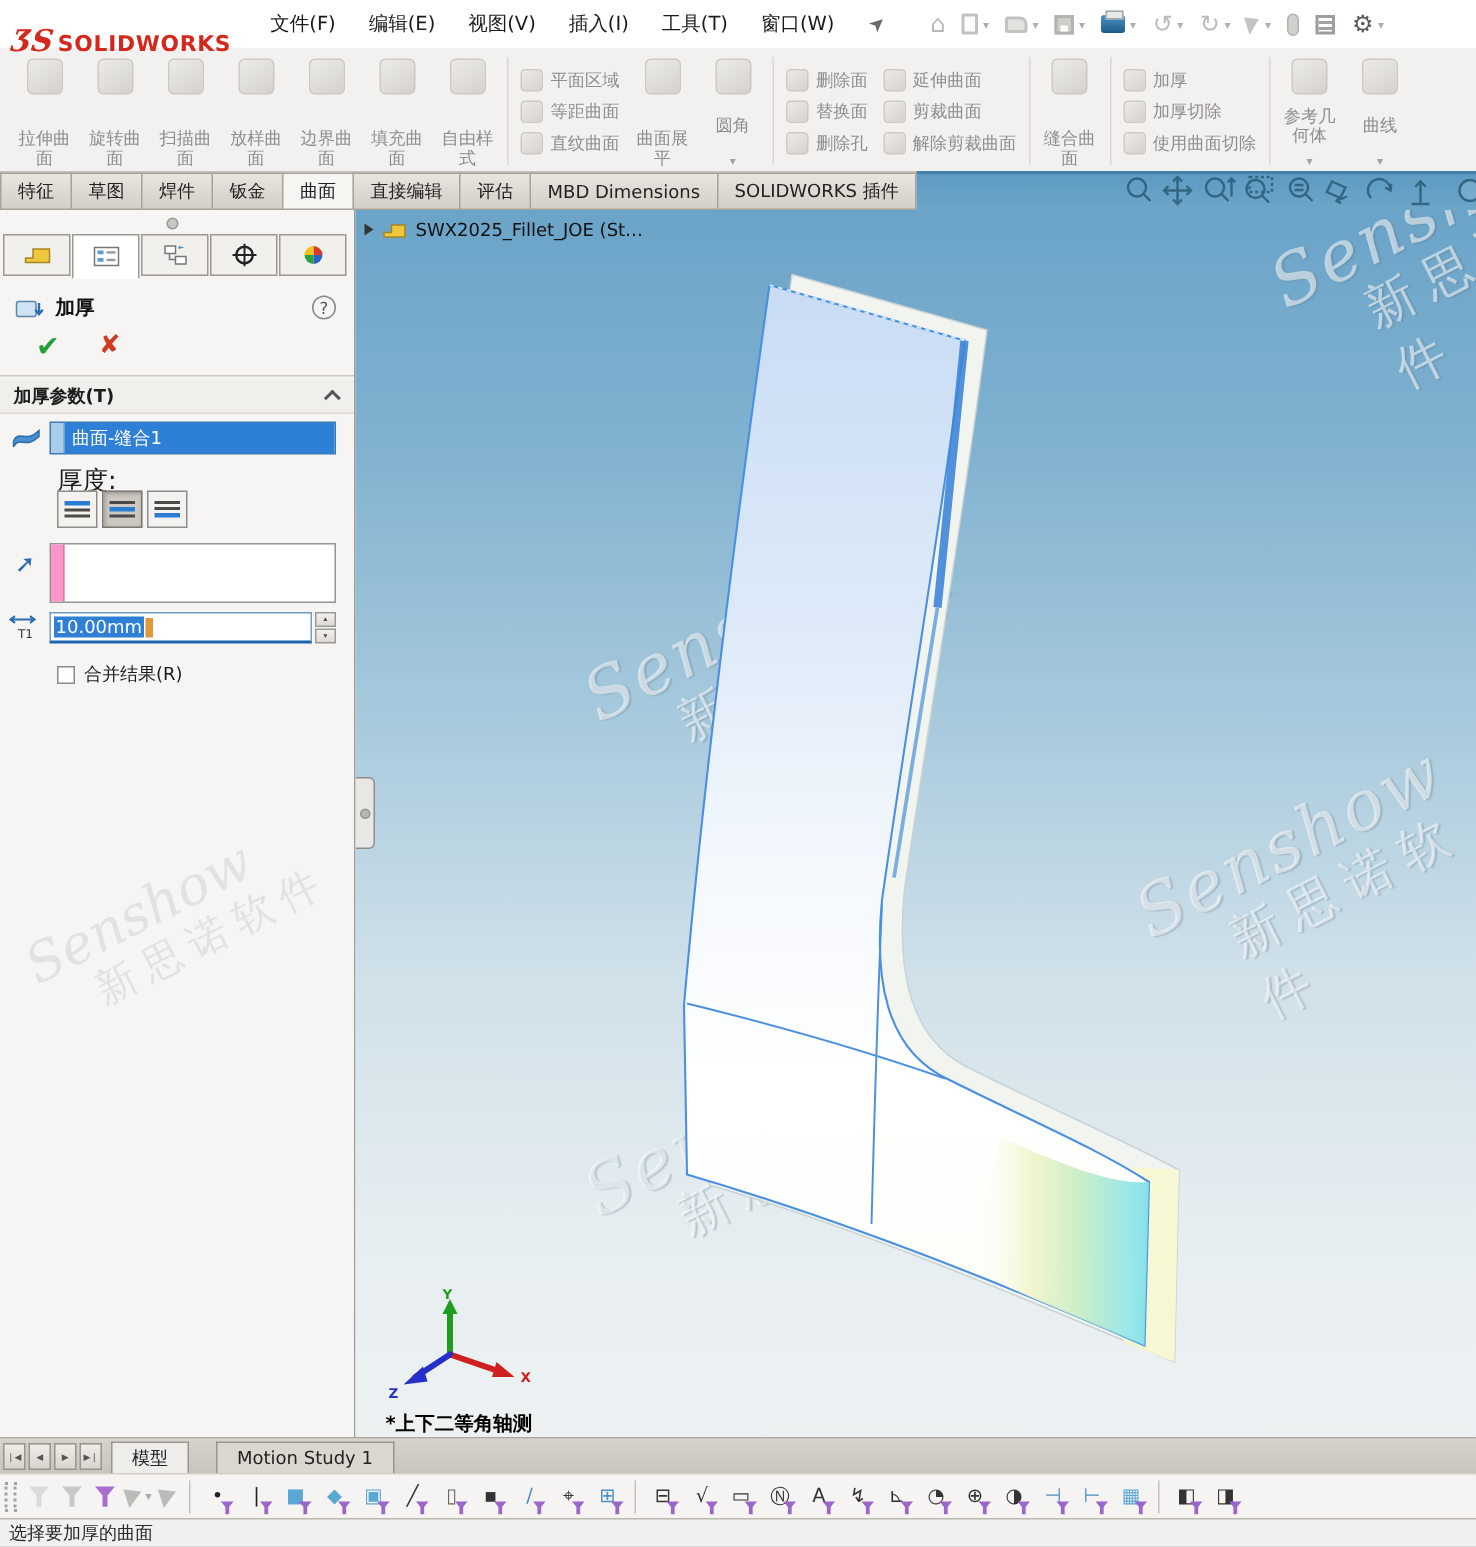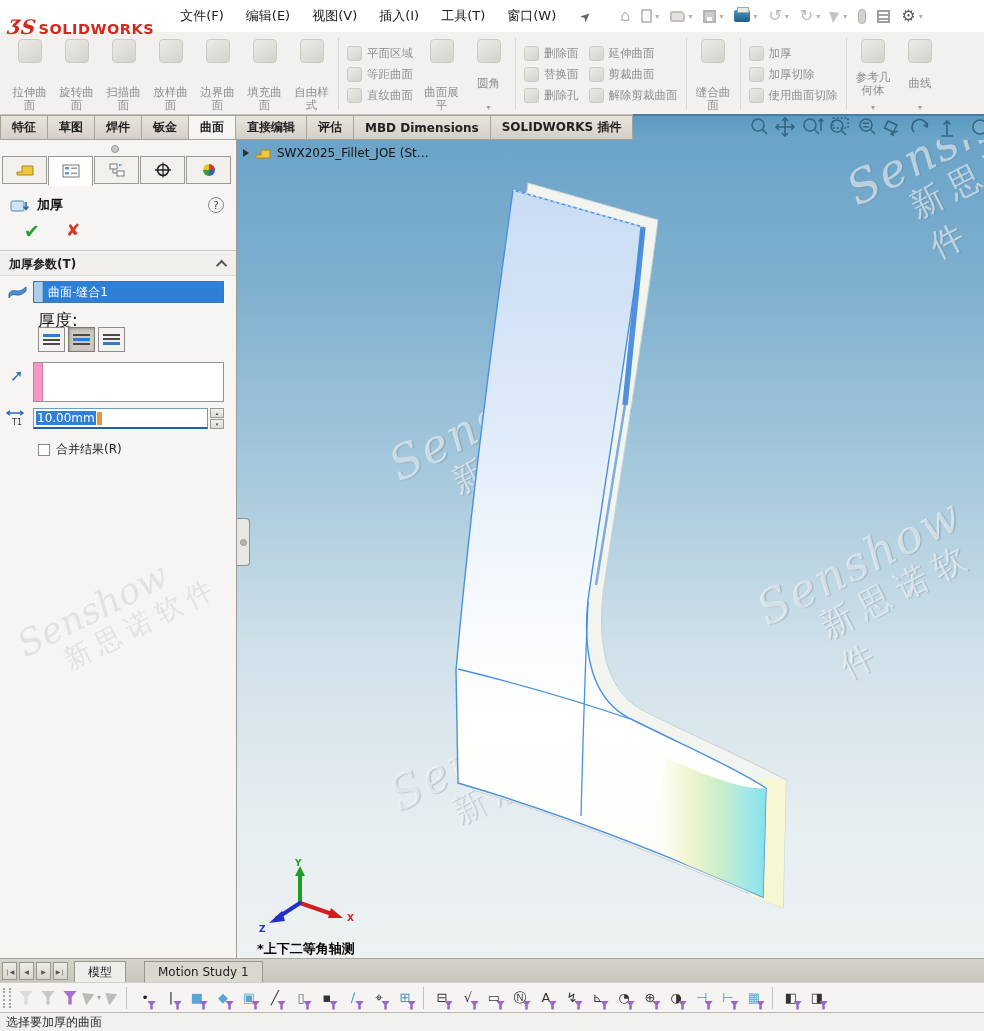--- a/index.html
+++ b/index.html
@@ -35,21 +35,21 @@
   .rlg { width:47px; display:flex; flex-direction:column; align-items:center; padding-top:3px;justify-content:space-between; }
   .ric { width:24px; height:24px; border-radius:4px; background:linear-gradient(145deg,#ecebe7,#d5d2cc); border:1px solid #cdcac3; margin-bottom:2px; flex:none; }
   .rlbl { width:42px; font-size:11.5px; line-height:13px; color:#908e8a; text-align:center; }
   .rdrop { font-size:8px; color:#a5a29c; margin-top:1px; }
   .rcol { display:flex; flex-direction:column; justify-content:center; gap:2px; padding:2px 0; }
   .rsm { display:flex; align-items:center; gap:5px; height:19px; padding:0 5px; font-size:11.5px; color:#908e8a; white-space:nowrap; }
   .ric-s { width:15px; height:15px; border-radius:3px; background:linear-gradient(145deg,#eceae6,#d6d3cd); border:1px solid #cdcac3; flex:none; }
 
   
   .tabrow { height:26px; display:flex; }
-  .tabs-wrap { display:flex; align-items:stretch; background:#dad6ce; border-top:1px solid #c6c2ba;font-weight:bold; }
+  .tabs-wrap { display:flex; align-items:stretch; background:#dad6ce; border-top:1px solid #c6c2ba; }
   .tab { background:linear-gradient(#e8e5df,#d3cfc7); border:1px solid #a7a39b; border-right:none; padding:0 11px; display:flex; align-items:center; font-size:12px; color:#222; white-space:nowrap; }
   .tab:last-child { border-right:1px solid #a7a39b; }
   .tab.active { background:#f6f5f2; }
   .tabrow-right { flex:1; background:linear-gradient(#5e9ac2,#6ca6c8); border-top:2px solid #447fa8; display:flex; justify-content:flex-end; align-items:center; padding-right:0; }
 
   
   .main { display:flex; height:818px; }
 
   
   .panel { width:237px; position:relative; background:#f6f5f3; border-right:1px solid #9e9b94; }

